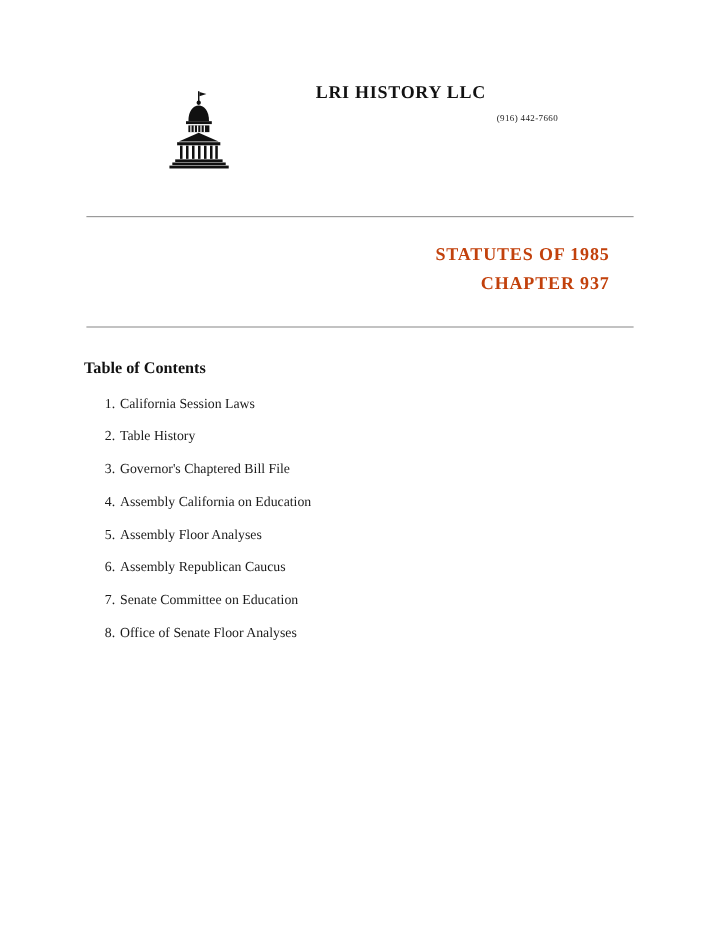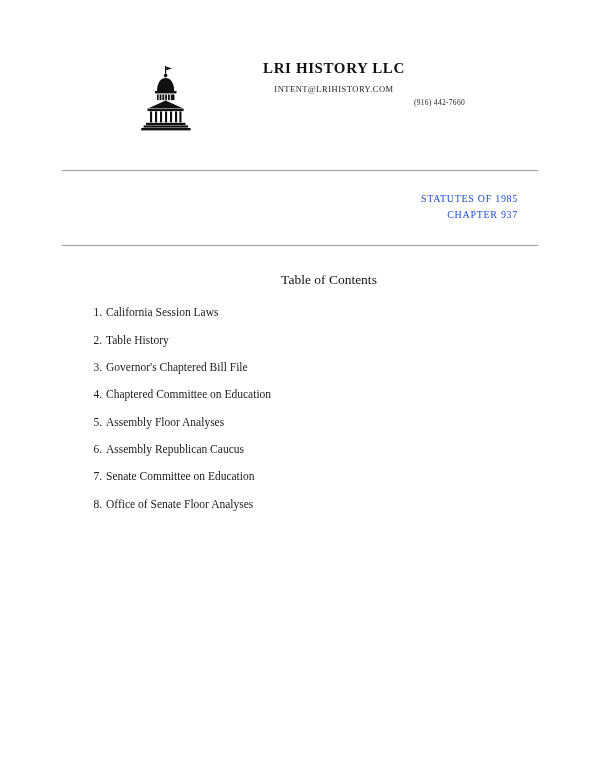--- a/index.html
+++ b/index.html
@@ -12,21 +12,21 @@
     height: 776px;
     font-family: "Liberation Serif", serif;
     color: #1a1a1a;
     position: relative;
     overflow: hidden;
   }
   .page {
     width: 600px;
     height: 776px;
     box-sizing: border-box;
-    padding: 2px;
+    padding: 12px;
     position: relative;
     background: #ffffff;
   }
 
   
   .letterhead {
     padding-top: 58px;
     display: flex;
     flex-direction: row;
     align-items: flex-start;
@@ -73,40 +73,39 @@
   }
   .rule-top { margin-top: 36px; }
   .rule-bottom { margin-top: 22px; }
 
   
   .titleblock {
     text-align: right;
     padding: 20px 80px 0 0;
   }
   .titleblock div {
-    font-size: 10px;
-    font-weight: normal;
+    font-size: 15px;
+    font-weight: bold;
     letter-spacing: 0.7px;
     line-height: 1.62;
-    color: #1d4ed8;
+    color: #c2410c;
   }
 
   
   .toc {
     padding: 26px 0 0 58px;
   }
   .toc-heading {
     font-size: 13.5px;
-    font-weight: normal;
+    font-weight: bold;
     margin: 0 0 14px 0;
     color: #111;
-    text-align: center;
   }
   ol.toc-list {
-    margin: 16px;
+    margin: 0;
     padding: 0 0 0 30px;
     list-style: none;
     counter-reset: tocitem;
   }
   ol.toc-list li {
     counter-increment: tocitem;
     font-size: 11.5px;
     line-height: 1.55;
     padding: 0 0 9.5px 0;
     position: relative;
@@ -163,42 +162,41 @@
 
           <rect x="11" y="58.8" width="39.5" height="2.2"></rect>
           <rect x="8.6" y="61.4" width="44.5" height="2.2"></rect>
           <rect x="6.2" y="64" width="49.4" height="2.4"></rect>
         </g>
       </svg>
     </div>
 
     <div class="org-block">
       <div class="org-name">LRI HISTORY LLC</div>
-      <div class="org-line">INTENT@LRIHISTORY.COM</div>
       <div class="org-phone">(916) 442-7660</div>
     </div>
 
   </div>
 
   <hr class="rule rule-top">
 
   <div class="titleblock">
     <div>STATUTES OF 1985</div>
     <div>CHAPTER  937</div>
   </div>
 
   <hr class="rule rule-bottom">
 
   <div class="toc">
     <div class="toc-heading">Table of Contents</div>
     <ol class="toc-list">
       <li>California Session Laws</li>
       <li>Table History</li>
       <li>Governor's Chaptered Bill File</li>
-      <li>Chaptered Committee on Education</li>
+      <li>Assembly California on Education</li>
       <li>Assembly Floor Analyses</li>
       <li>Assembly Republican Caucus</li>
       <li>Senate Committee on Education</li>
       <li>Office of Senate Floor Analyses</li>
     </ol>
   </div>
 
 </div>
 
 </body></html>

